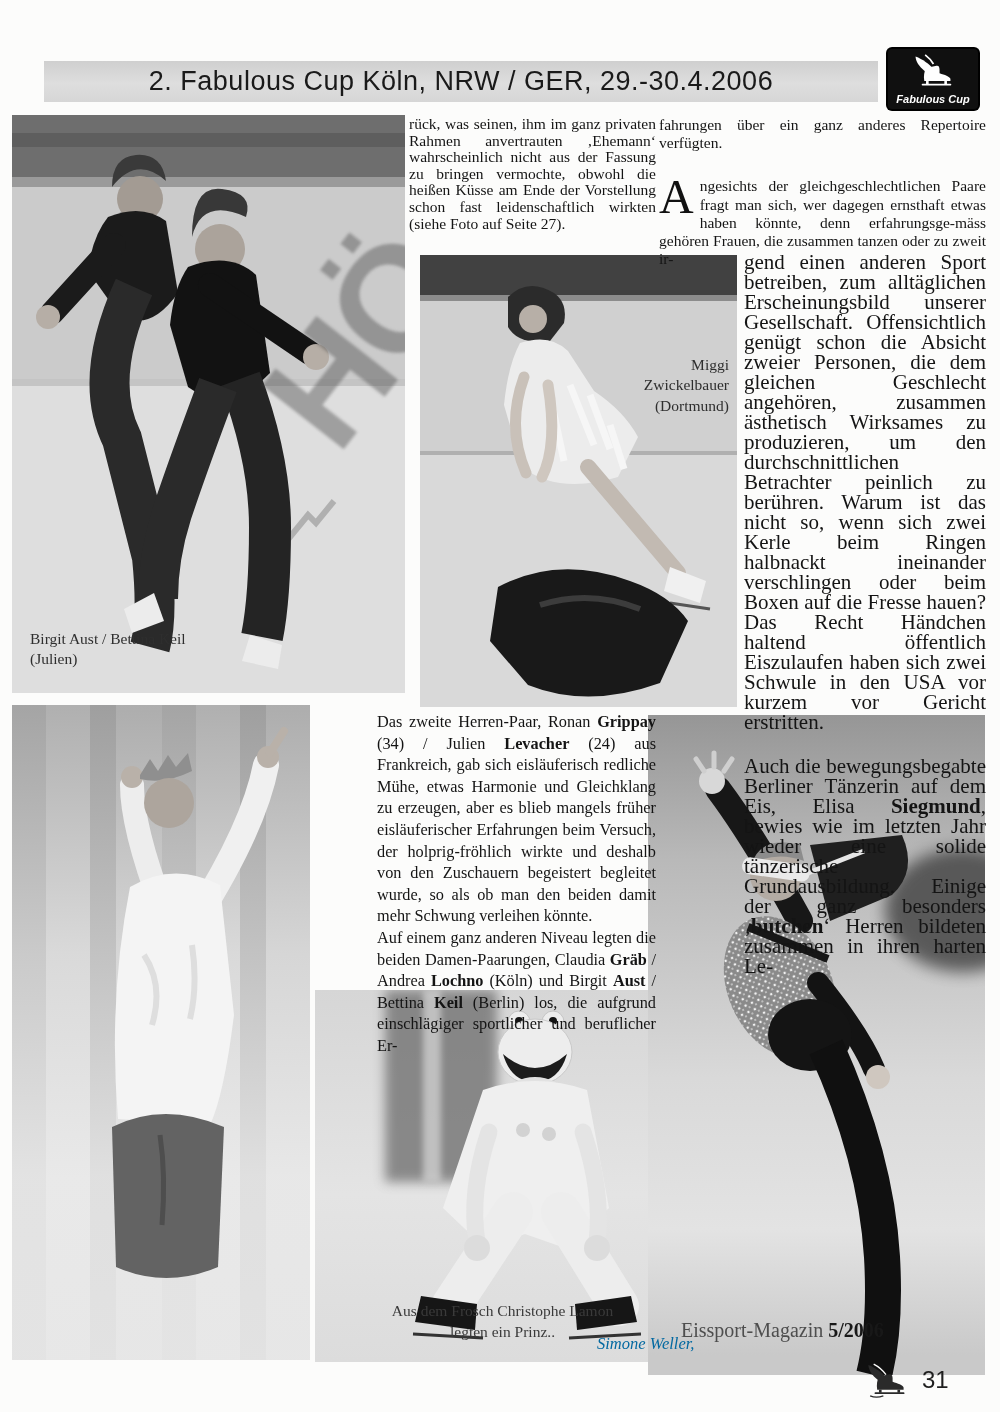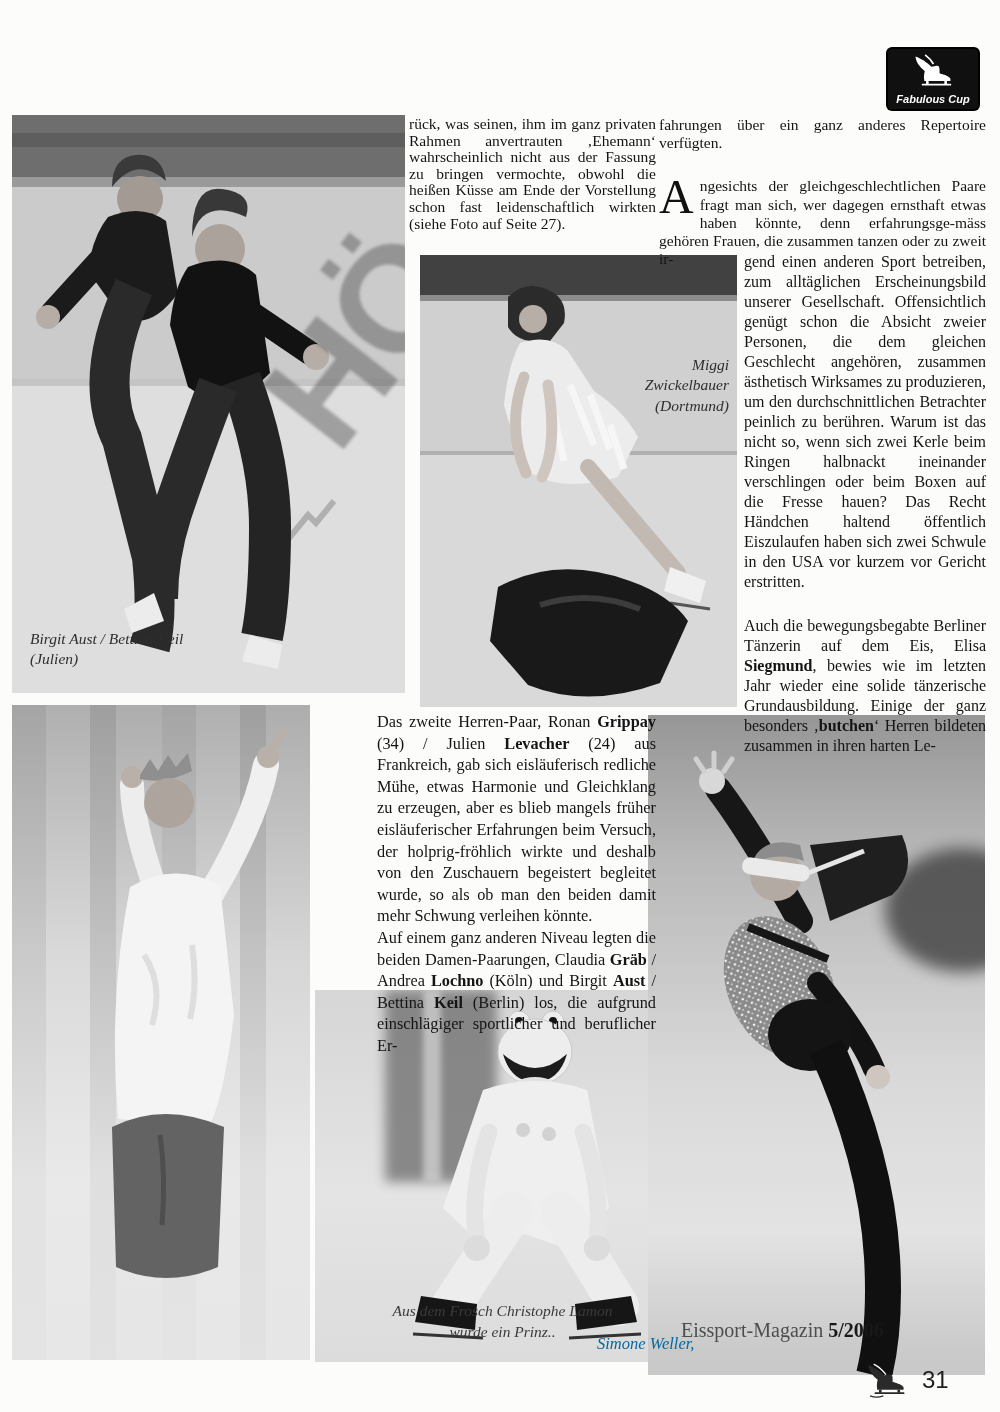--- a/index.html
+++ b/index.html
@@ -21,47 +21,50 @@
   #photo-miggi{left:420px;top:255px;width:317px;height:452px;}
   #photo-crown{left:12px;top:705px;width:298px;height:655px;
       background:repeating-linear-gradient(90deg,#c6c6c6 0 34px,#d8d8d8 34px 78px,#bdbdbd 78px 104px,#d4d4d4 104px 150px);}
   #photo-crown .veil{position:absolute;inset:0;background:linear-gradient(180deg,rgba(110,110,110,.38),rgba(225,225,225,.15) 38%,rgba(242,242,242,.65) 72%,rgba(235,235,235,.8));}
   #photo-frog{left:315px;top:990px;width:327px;height:372px;background:linear-gradient(180deg,#d6d6d6,#e4e4e4 55%,#dcdcdc);padding-left:48px;}
   #photo-blindfold{left:648px;top:715px;width:337px;height:660px;
       background:linear-gradient(180deg,#969696,#b9b9b9 22%,#d9d9d9 55%,#e3e3e3 78%,#c9c9c9 97%);}
   .board-sign{position:absolute;left:244px;top:140px;font-family:"Liberation Sans",sans-serif;font-weight:bold;
       font-size:150px;color:rgba(72,72,72,.42);transform:rotate(-52deg);letter-spacing:-6px;filter:blur(1.5px);}
   
-  .cap{position:absolute;font-style:italic;color:#2e2e2e;font-size:15.5px;line-height:1.32;}
+  .cap{position:absolute;color:#2e2e2e;font-size:15.5px;line-height:1.32;}
   #cap-pair{left:18px;top:514px;text-align:left;}
   #cap-miggi{right:8px;top:100px;text-align:right;}
   #cap-frog{left:0;right:0;bottom:20px;text-align:center;color:#3a3a3a;}
   
   .serif{position:absolute;text-align:justify;color:#141414;}
   .serif p{margin:0;}
   #col-mid-top{left:409px;top:116px;width:247px;font-size:15.5px;line-height:16.6px;}
   #col-right-wide{left:659px;top:116px;width:327px;font-size:15.5px;line-height:18.2px;}
   #col-right-wide .gap{height:25px;}
-  #col-right-narrow{left:744px;top:252px;width:242px;font-size:16px;line-height:20px;}
+  #col-right-narrow{left:744px;top:252px;width:242px;font-size:21px;line-height:20px;}
   #col-right-narrow .gap{height:24px;}
   #col-mid-bottom{left:377px;top:711px;width:279px;font-size:16.3px;line-height:21.6px;}
   .dropcap{float:left;font-size:48px;line-height:37px;padding:1px 6px 0 0;color:#111;}
   
   .footer-author{position:absolute;left:597px;top:1334px;font-style:italic;font-size:16.5px;color:#0369a1;z-index:3;}
   .footer-mag{position:absolute;left:681px;top:1319px;font-family:Liberation Serif, serif;font-size:20px;color:#4e4e4e;z-index:2;}
   .footer-mag .issue{font-weight:bold;color:#181818;}
   #footer-icon{position:absolute;left:864px;top:1360px;width:44px;height:40px;}
   .footer-page{position:absolute;left:922px;top:1366px;font-family:"Liberation Sans",sans-serif;
       font-weight:normal;font-size:24px;color:#1f1f1f;}
 </style>
 </head>
 <body>
 
 <div id="page">
 
+  <div id="header-bar">
+    <span class="title">2. Fabulous Cup Köln, NRW / GER, 29.-30.4.2006</span>
+  </div>
 
   <div id="logo">
     <span>
       <svg width="44" height="34" viewBox="0 0 100 78">
         <path d="M10,6 C26,12 42,24 50,34 L32,40 C18,30 10,16 10,6 Z" fill="#fff"></path>
         <path d="M22,4 C34,10 44,20 50,28" stroke="#101010" stroke-width="3" fill="none"></path>
         <path d="M32,2 C40,8 47,16 51,23" stroke="#fff" stroke-width="4" fill="none"></path>
         <path d="M34,32 L58,27 C63,26 65,30 65,36 L65,44 C77,48 88,51 90,57 L90,62 L30,62 C28,50 30,40 34,32 Z" fill="#fff"></path>
         <rect x="24" y="68" width="68" height="4" rx="2" fill="#fff"></rect>
         <rect x="34" y="62" width="6" height="7" fill="#fff"></rect>
@@ -169,21 +172,21 @@
       <path d="M126,142 q-20,60 -12,110" stroke="#e4e4e4" stroke-width="17" fill="none" stroke-linecap="round"></path>
       <path d="M220,142 q20,60 14,110" stroke="#e4e4e4" stroke-width="17" fill="none" stroke-linecap="round"></path>
       <circle cx="114" cy="258" r="13" fill="#dcdcdc"></circle>
         <circle cx="234" cy="258" r="13" fill="#dcdcdc"></circle>
       <path d="M58,306 l56,8 l-2,26 l-60,-8z" fill="#161616"></path>
       <path d="M268,306 l-56,8 l2,26 l60,-8z" fill="#161616"></path>
       <path d="M50,344 l70,4 M206,348 l72,-4" stroke="#333" stroke-width="3"></path>
     </svg>
     <div class="cap" id="cap-frog">
       <div>Aus dem Frosch Christophe Lamon</div>
-      <div>wurde ein Prinz..</div>
+      <div>legten ein Prinz..</div>
     </div>
   </div>
 
   <div class="photo" id="photo-blindfold">
     <svg viewBox="0 0 337 660" preserveAspectRatio="none">
       <defs>
         <pattern id="sprk" width="7" height="7" patternUnits="userSpaceOnUse">
           <rect width="7" height="7" fill="#8a8a8a"></rect>
           <circle cx="2" cy="2" r="1.3" fill="#f1f1f1"></circle>
           <circle cx="5" cy="5" r="1" fill="#cfcfcf"></circle>

